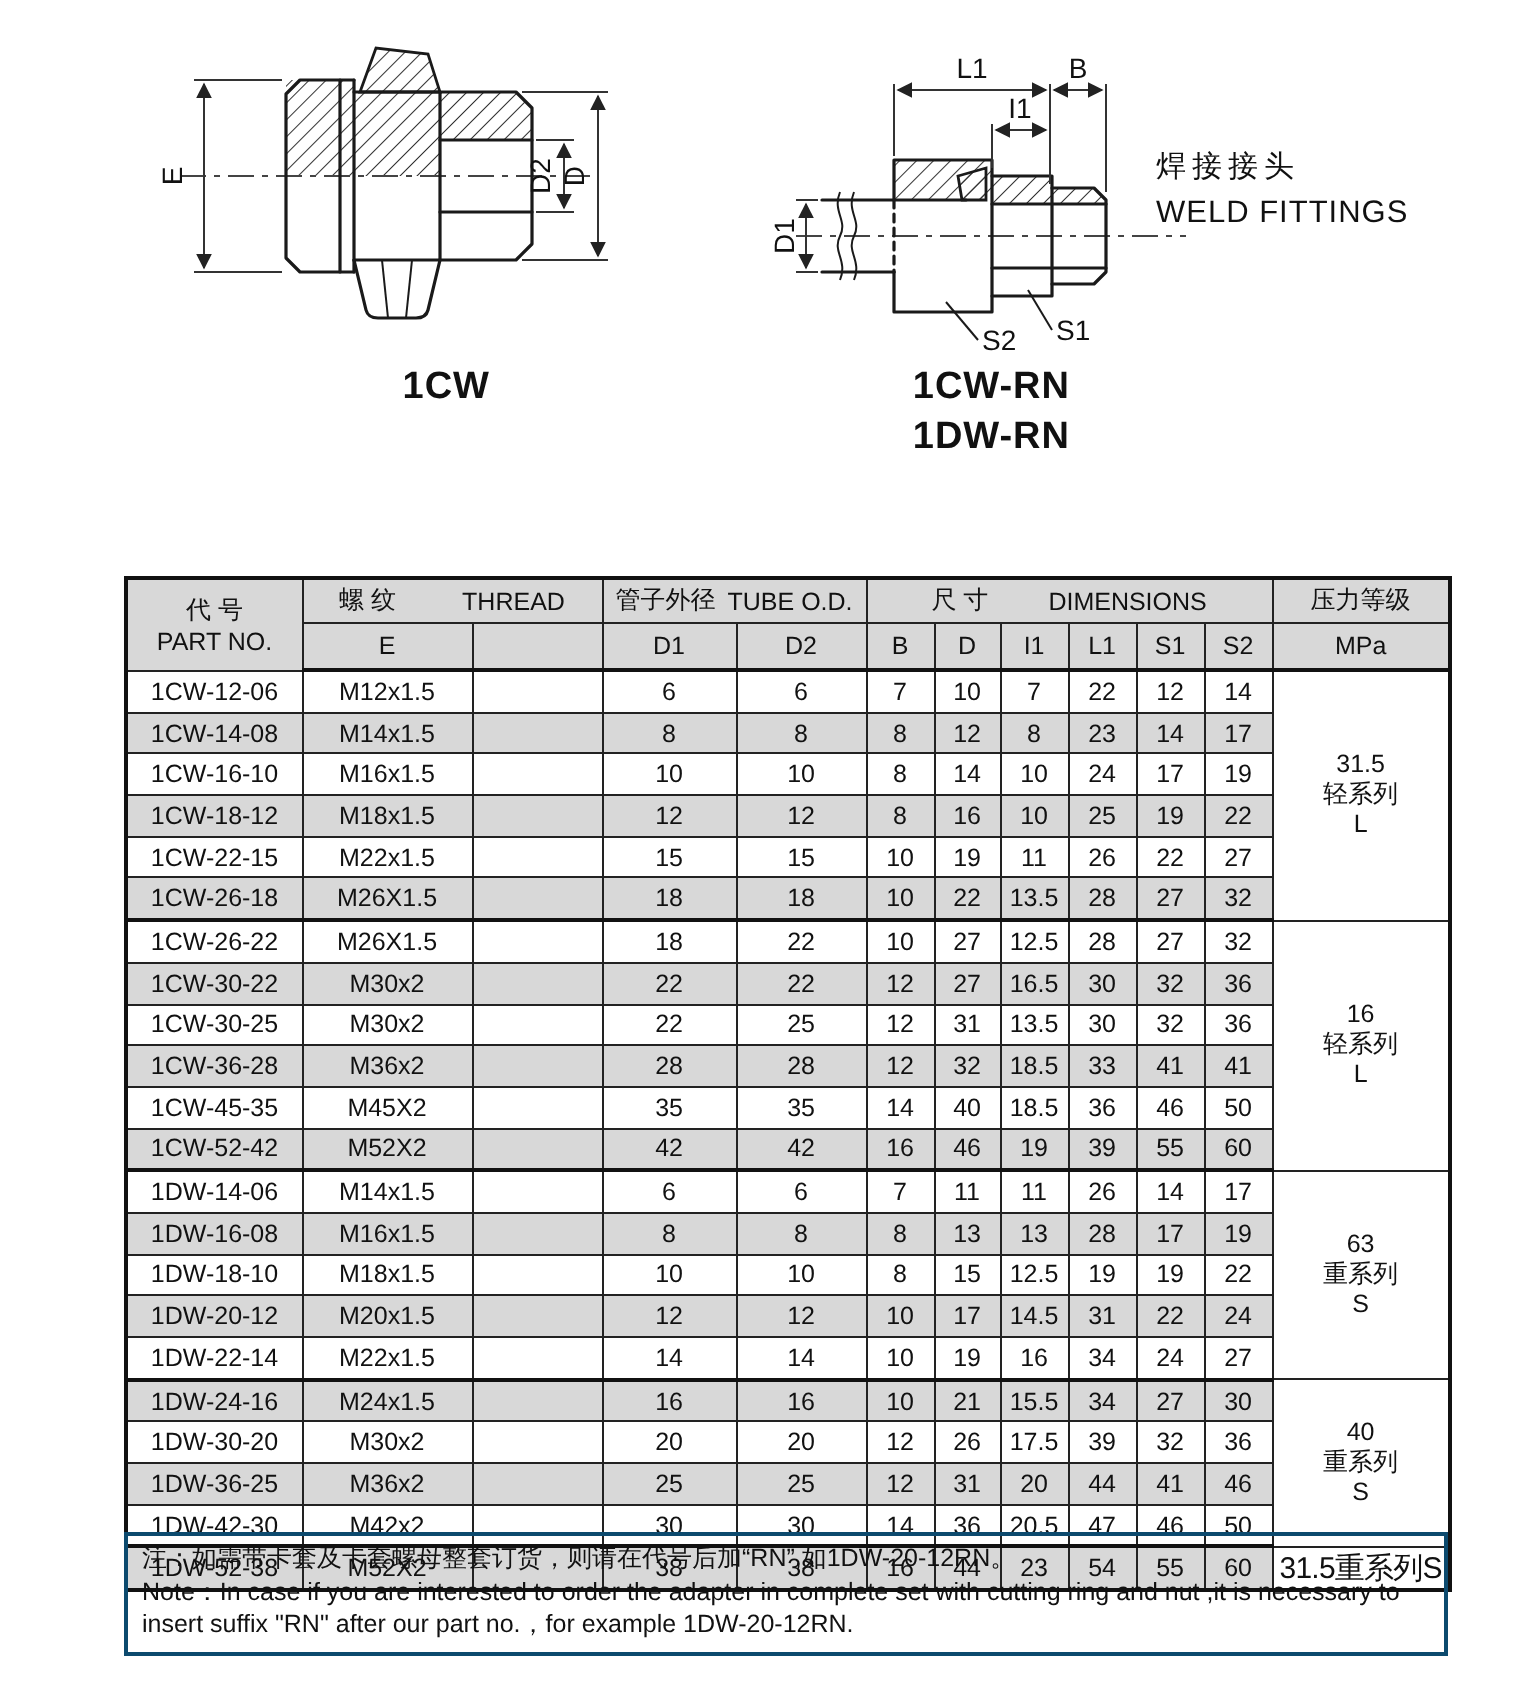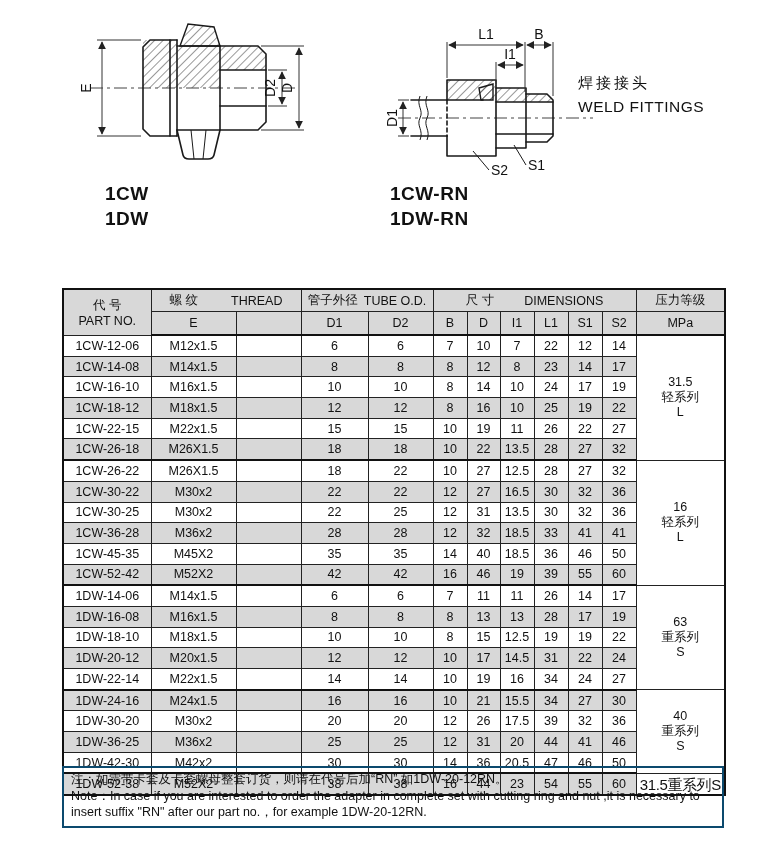--- a/index.html
+++ b/index.html
@@ -6,21 +6,21 @@
   #canvas{position:relative;width:767px;height:853px;background:#ffffff;overflow:hidden;
           font-family:"Liberation Sans","DejaVu Sans",sans-serif;color:#111;}
   svg{position:absolute;overflow:visible;}
   svg .ln{stroke:#1a1a1a;stroke-width:1.6;fill:none;stroke-linejoin:round;stroke-linecap:round;}
   svg .thin{stroke:#1a1a1a;stroke-width:1;fill:none;}
   svg .dim{stroke:#333;stroke-width:1;fill:none;}
   svg .cl{stroke:#444;stroke-width:1;fill:none;stroke-dasharray:13 4 3 4;}
   svg .hat{fill:url(#hatch);stroke:none;}
   svg .hat2{fill:url(#hatch);stroke:#1a1a1a;stroke-width:1.4;}
   svg text{font-family:"Liberation Sans","DejaVu Sans",sans-serif;fill:#111;font-size:14px;}
-  .caption{position:absolute;text-align:left;font-weight:bold;font-size:19px;line-height:25px;letter-spacing:.5px;}
+  .caption{position:absolute;text-align:right;font-weight:bold;font-size:19px;line-height:25px;letter-spacing:.5px;}
   .side-title{position:absolute;left:578px;top:74px;width:178px;text-align:left;}
   .side-title .zh{font-size:15px;letter-spacing:3px;}
   .side-title .en{font-size:15.5px;margin-top:5px;letter-spacing:.5px;}
   
   #tblwrap{position:absolute;left:62px;top:288px;width:662px;}
   table{border-collapse:collapse;table-layout:fixed;width:662px;}
   th,td{border:1px solid #222;text-align:center;vertical-align:middle;
         font-size:12.5px;font-weight:normal;padding:0;overflow:hidden;white-space:nowrap;}
   table{border:2px solid #111;}
   thead th{height:21px;background:#d8d8d8;}
@@ -131,21 +131,20 @@
     <text transform="rotate(-90 4 100)" x="4" y="100" text-anchor="middle" font-size="13">D1</text>
 
     <line class="thin" x1="80" y1="133" x2="96" y2="152"></line>
     <text x="98" y="157">S2</text>
     <line class="thin" x1="121" y1="127" x2="133" y2="147"></line>
     <text x="135" y="152">S1</text>
   </svg>
 
   <div class="caption" style="left:105px;top:181px;width:140px;">
     <div>1CW</div>
-    <div>1DW</div>
   </div>
   <div class="caption" style="left:390px;top:181px;width:145px;">
     <div>1CW-RN</div>
     <div>1DW-RN</div>
   </div>
 
   <div class="side-title">
     <div class="zh">焊接接头</div>
     <div class="en">WELD FITTINGS</div>
   </div>

